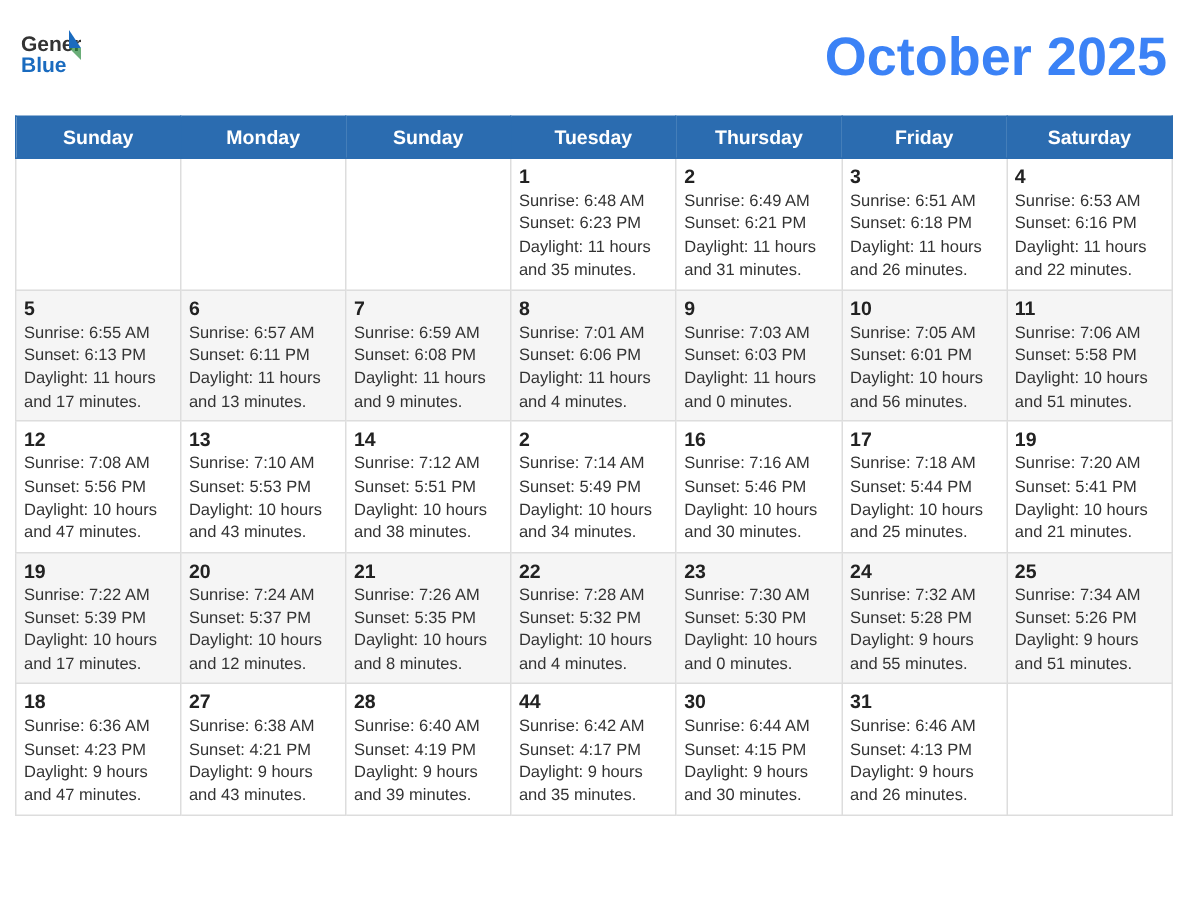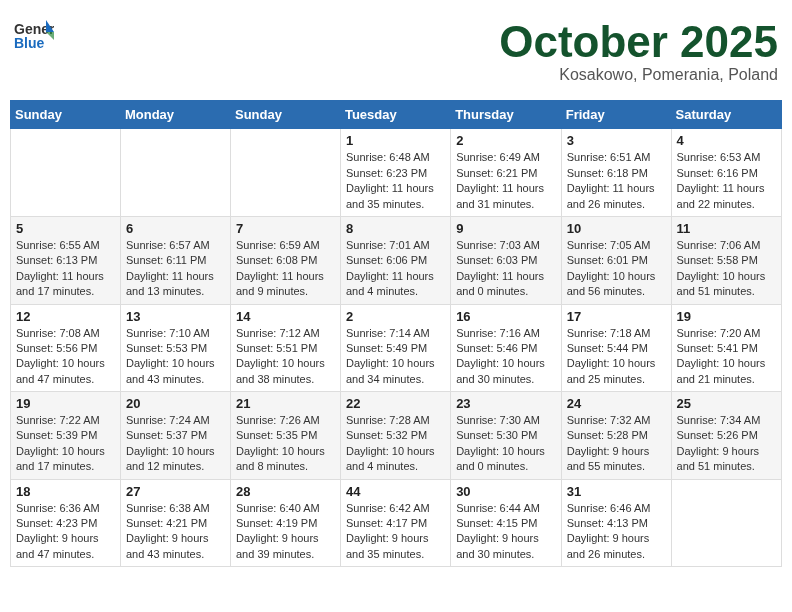--- a/index.html
+++ b/index.html
@@ -18,41 +18,41 @@
       padding: 8px 4px;
     }
     .logo {
       display: flex;
       align-items: center;
     }
     .title-area {
       text-align: right;
     }
     .month-title {
-      font-size: 44px;
+      font-size: 36px;
       font-weight: bold;
-      color: #14532d;
+      color: #3b82f6;
       line-height: 1.1;
     }
     .location-title {
       font-size: 16px;
       color: #555;
     }
     .calendar {
       width: 100%;
       border-collapse: collapse;
       border: 1px solid #ccc;
     }
     .calendar th {
       background-color: #2b6cb0;
       color: #fff;
       font-size: 13px;
       font-weight: bold;
       padding: 6px 4px;
-      text-align: left;
+      text-align: center;
       border: 1px solid #2b6cb0;
       margin-top: 28px;
     }
     .calendar td {
       vertical-align: top;
       border: 1px solid #ddd;
       padding: 4px 5px;
       width: 113px;
       min-height: 80px;
     }
@@ -87,21 +87,20 @@
       <svg width="40" height="38" viewBox="0 0 40 38">
         <text x="0" y="16" font-size="14" font-weight="bold" fill="#333">General</text>
         <text x="0" y="30" font-size="14" font-weight="bold" fill="#1a6bbf">Blue</text>
         <polygon points="32,2 40,14 32,14" fill="#1a6bbf"></polygon>
         <polygon points="32,14 40,14 40,22" fill="#2b8a3e" opacity="0.7"></polygon>
       </svg>
     </div>
   </div>
   <div class="title-area">
     <div class="month-title">October 2025</div>
-    <div class="location-title">Kosakowo, Pomerania, Poland</div>
   </div>
 </div>
 
 <table class="calendar" id="calendar-table">
   <thead>
     <tr>
     <th>Sunday</th>
         <th>Monday</th>
         <th>Sunday</th>
         <th>Tuesday</th>

